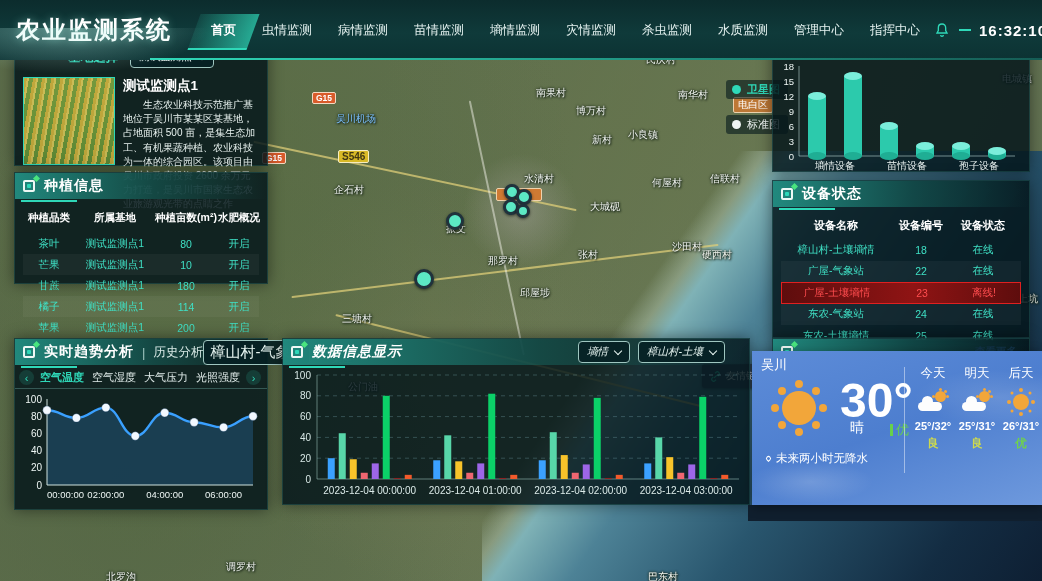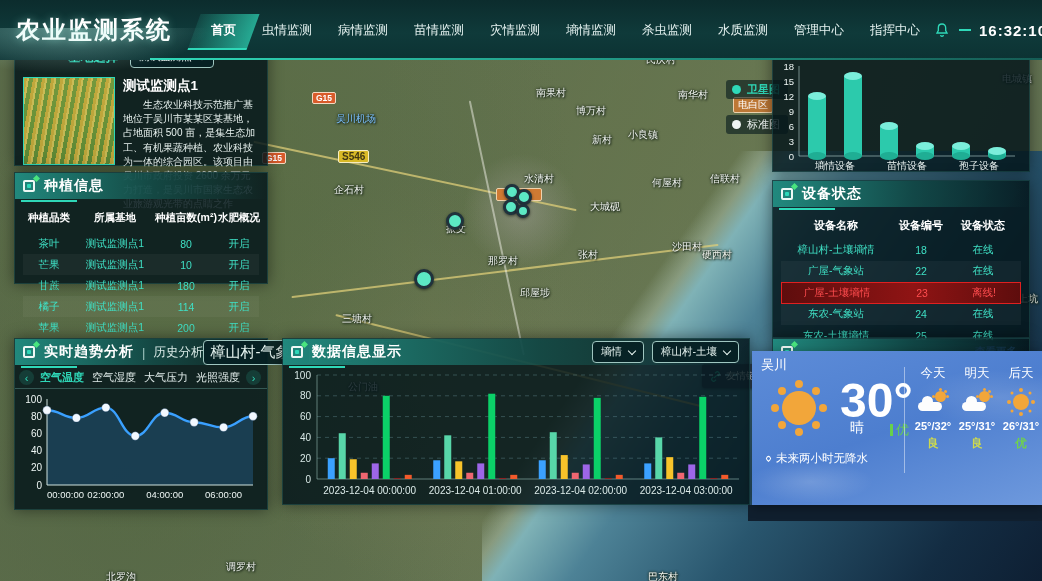--- a/index.html
+++ b/index.html
@@ -114,21 +114,21 @@
   #panel-trend .phead { padding-right:6px;align-items:center; }
   #panel-trend .sel { margin-left:auto; padding:2px 6px; font-size:15px; }
   .tabs { display:flex; align-items:center; gap:4px; padding:5px 4px 3px; border-bottom:1px solid rgba(120,190,180,.35); }
   .tab-arrow { width:15px; height:15px; border-radius:50%; background:rgba(47,216,184,.15); color:#2fd8b8;
     font-size:11px; display:flex; align-items:center; justify-content:center; cursor:pointer; flex:none; }
   .tab { color:#dfeae8; font-size:11px; cursor:pointer; white-space:nowrap; padding:0 2px; }
   .tab.active { color:#2fd8b8; font-weight:bold; }
 
   
   #panel-data { left:282px; top:338px; width:468px; height:167px; }
-  #panel-data .phead { padding-right:10px; }
+  #panel-data .phead { padding-right:24px;font-style:italic; }
   #panel-data .selgrp { margin-left:auto; display:flex; gap:8px; }
 
   
   #panel-devtype { left:772px; top:10px; width:258px; height:162px; }
   .chart-sub { color:#d5ece8; font-size:11px; padding:6px 0 0 10px; }
   #panel-devstat { left:772px; top:180px; width:258px; height:158px; }
   .stat .g-head, .stat .g-row { grid-template-columns:110px 60px 64px; }
   .stat .g-head { height:28px; font-size:11px; }
   .stat .g-row { height:21.5px; font-size:10.5px; }
   .stat .g-row.offline { background:linear-gradient(90deg,#5e0d0d,#8f1414 55%,#5e0d0d);
@@ -190,24 +190,24 @@
         <div class="nav-item">
           <span class="lbl">虫情监测</span>
         </div>
         <div class="nav-item">
           <span class="lbl">病情监测</span>
         </div>
         <div class="nav-item">
           <span class="lbl">苗情监测</span>
         </div>
         <div class="nav-item">
+          <span class="lbl">墒情监测</span>
+        </div>
+        <div class="nav-item">
           <span class="lbl">灾情监测</span>
-        </div>
-        <div class="nav-item">
-          <span class="lbl">墒情监测</span>
         </div>
         <div class="nav-item">
           <span class="lbl">杀虫监测</span>
         </div>
         <div class="nav-item">
           <span class="lbl">水质监测</span>
         </div>
         <div class="nav-item">
           <span class="lbl">管理中心</span>
         </div>

